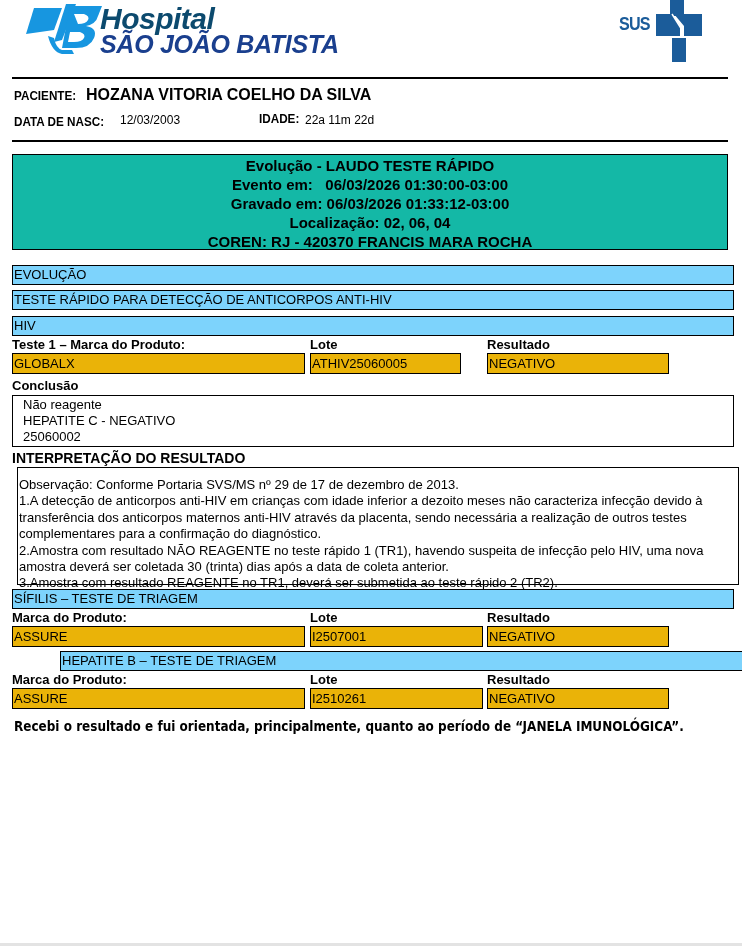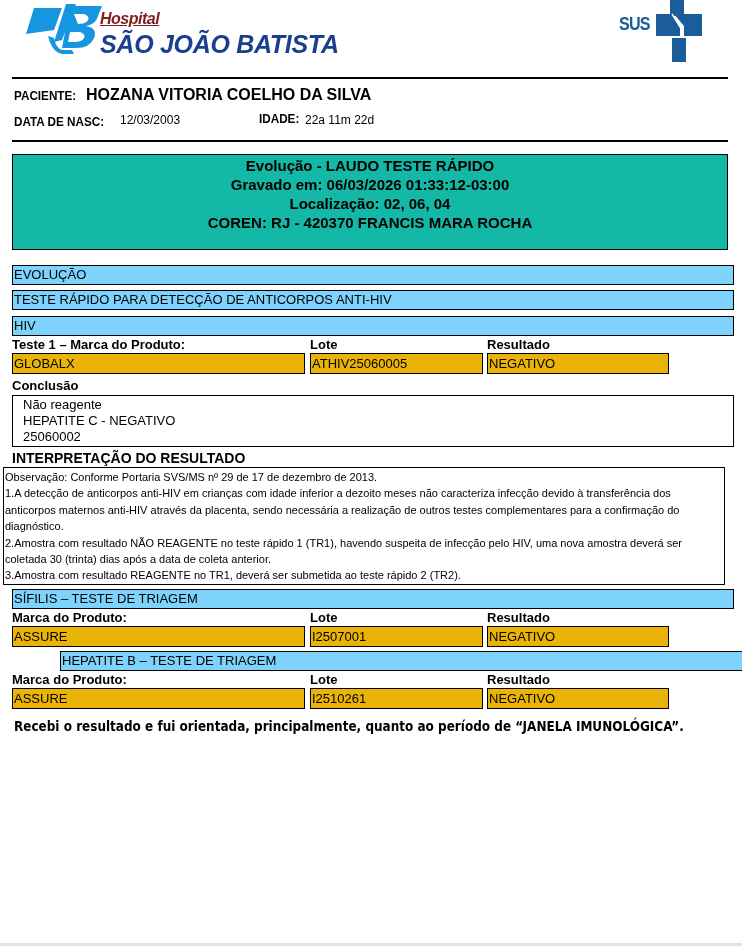--- a/index.html
+++ b/index.html
@@ -1,21 +1,21 @@
 <!DOCTYPE html>
 <html><head>
   <meta charset="utf-8">
   <style>
     * { box-sizing: border-box; margin: 0; padding: 0; }
     html, body { width: 742px; height: 946px; background: #ffffff; overflow: hidden; }
     body { position: relative; font-family: "Liberation Sans", sans-serif; color: #000; }
 
     .logo-hospital { position: absolute; left: 26px; top: 4px; width: 320px; height: 54px; }
     .logo-mark { position: absolute; left: 0; top: 0; width: 76px; height: 52px; }
-    .logo-text1 { position: absolute; left: 74px; top: 2px; font-size: 16px; font-weight: bold; font-style: italic; color: #7f1d1d; letter-spacing: -0.5px; line-height: 26px; text-decoration: underline; }
+    .logo-text1 { position: absolute; left: 74px; top: 2px; font-size: 30px; font-weight: bold; font-style: italic; color: #0c4a6e; letter-spacing: -0.5px; line-height: 26px; }
     .logo-text2 { position: absolute; left: 74px; top: 26px; font-size: 25px; font-weight: bold; font-style: italic; color: #1a3f8e; letter-spacing: -0.3px; line-height: 28px; white-space: nowrap; }
 
     .logo-sus { position: absolute; left: 618px; top: 0; width: 84px; height: 62px; }
     .sus-text { position: absolute; left: 1px; top: 13px; font-size: 19px; font-weight: bold; color: #1b5c9a; letter-spacing: -1px; transform: scaleX(0.85); transform-origin: left; }
     .sus-cross { position: absolute; left: 36px; top: 0; width: 48px; height: 62px; }
 
     .hr { position: absolute; left: 12px; width: 716px; height: 2px; background: #000; }
 
     .pac-label { position: absolute; left: 14px; top: 88px; font-size: 13px; font-weight: bold; transform: scaleX(0.9); transform-origin: left; }
     .pac-value { position: absolute; left: 86px; top: 86px; font-size: 16px; font-weight: bold; }
@@ -27,21 +27,21 @@
     .title-box { position: absolute; left: 12px; top: 154px; width: 716px; height: 96px; background: #14b8a6; border: 1px solid #000; text-align: center; padding-top: 1px; }
     .title-box div { font-size: 15px; font-weight: bold; line-height: 19px; white-space: pre; }
 
     .section-bar { position: absolute; left: 12px; width: 722px; height: 20px; background: #7dd3fc; border: 1px solid #000; font-size: 13px; padding-left: 1px; line-height: 18px; }
 
     .field-label { position: absolute; font-size: 13px; font-weight: bold; line-height: 15px; }
     .field-box { position: absolute; height: 21px; border: 1px solid #000; font-size: 13px; padding-left: 1px; line-height: 19px; background: #eab308; }
 
     .concl-box { position: absolute; left: 12px; top: 395px; width: 722px; height: 52px; border: 1px solid #000; font-size: 13px; line-height: 16px; padding-left: 10px; padding-top: 1px; }
     .interp-label { position: absolute; left: 12px; top: 450px; font-size: 14px; font-weight: bold; }
-    .interp-box { position: absolute; left: 3px; top: 467px; width: 722px; height: 118px; border: 1px solid #000; font-size: 11px; line-height: 16.4px; padding-left: 1px; padding-top: 1px; padding-right: 4px; }
+    .interp-box { position: absolute; left: 17px; top: 467px; width: 722px; height: 118px; border: 1px solid #000; font-size: 13px; line-height: 16.4px; padding-left: 1px; padding-top: 9px; padding-right: 4px; }
     .interp-box div { white-space: normal; }
 
     .receipt { position: absolute; left: 14px; top: 718px; font-size: 14px; font-weight: bold; font-family: "DejaVu Sans", sans-serif; transform: scaleX(0.86); transform-origin: left; white-space: nowrap; }
 
     .bottom-line { position: absolute; left: 0; top: 943px; width: 742px; height: 3px; background: #e3e3e3; }
   </style>
 </head>
 <body>
 
 <div class="logo-hospital">
@@ -75,34 +75,35 @@
 <div class="pac-value">HOZANA VITORIA COELHO DA SILVA</div>
 <div class="nasc-label">DATA DE NASC:</div>
 <div class="nasc-value">12/03/2003</div>
 <div class="idade-label">IDADE:</div>
 <div class="idade-value">22a 11m 22d</div>
 
 <div class="hr" style="top:140px;"></div>
 
 <div class="title-box">
   <div>Evolução - LAUDO TESTE RÁPIDO</div>
+  <div>Evento em:   06/03/2026 01:30:00-03:00</div>
   <div>Gravado em: 06/03/2026 01:33:12-03:00</div>
   <div>Localização: 02, 06, 04</div>
   <div>COREN: RJ - 420370 FRANCIS MARA ROCHA</div>
 </div>
 
 <div class="section-bar" style="top:265px;">EVOLUÇÃO</div>
 <div class="section-bar" style="top:290px;">TESTE RÁPIDO PARA DETECÇÃO DE ANTICORPOS ANTI-HIV</div>
 <div class="section-bar" style="top:316px;">HIV</div>
 
 <div class="field-label" style="left:12px; top:337px;">Teste 1 – Marca do Produto:</div>
 <div class="field-label" style="left:310px; top:337px;">Lote</div>
 <div class="field-label" style="left:487px; top:337px;">Resultado</div>
 <div class="field-box" style="left:12px; top:353px; width:293px;">GLOBALX</div>
-<div class="field-box" style="left:310px; top:353px; width:173px;">ATHIV25060005</div>
+<div class="field-box" style="left:310px; top:353px; width:151px;">ATHIV25060005</div>
 <div class="field-box" style="left:487px; top:353px; width:182px;">NEGATIVO</div>
 
 <div class="field-label" style="left:12px; top:378px;">Conclusão</div>
 <div class="concl-box">
   <div>Não reagente</div>
   <div>HEPATITE C - NEGATIVO</div>
   <div>25060002</div>
 </div>
 
 <div class="interp-label">INTERPRETAÇÃO DO RESULTADO</div>

